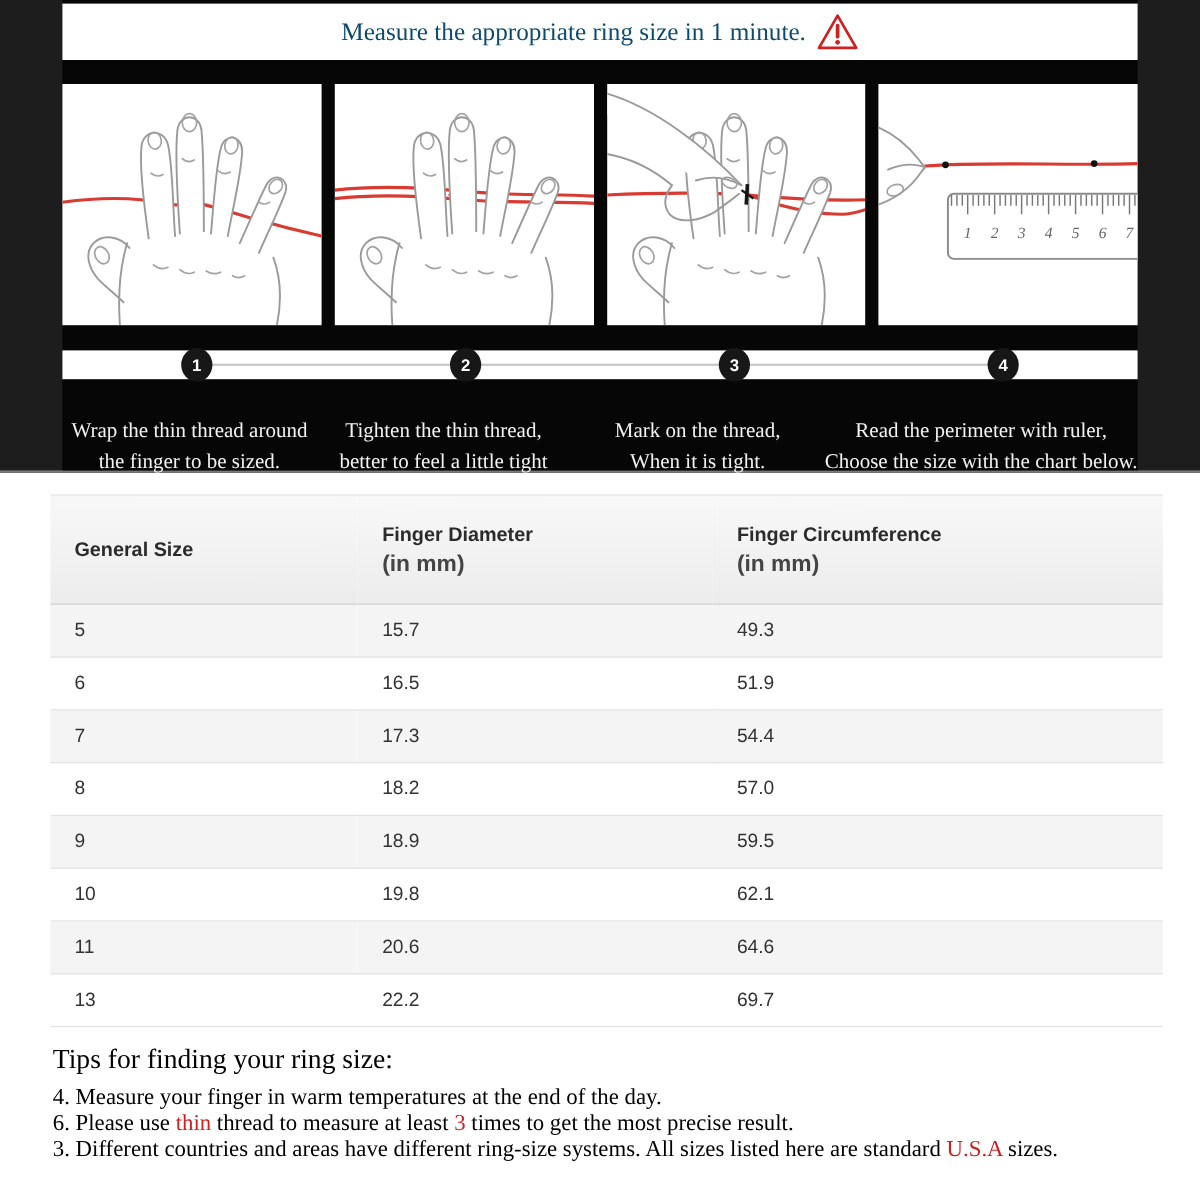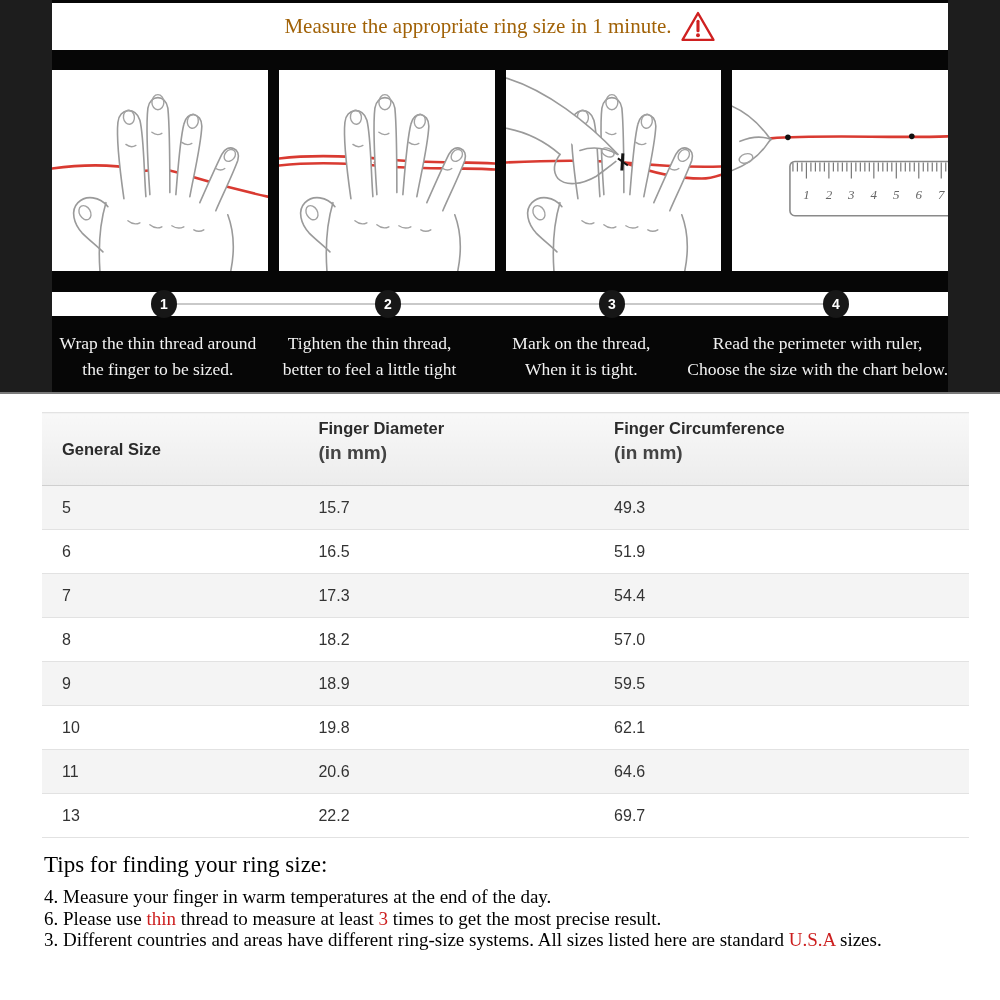--- a/index.html
+++ b/index.html
@@ -2,49 +2,49 @@
 <html><head>
 <meta charset="utf-8">
 <style>
   html,body{margin:0;padding:0;background:#fff;}
   .page{position:relative;width:1000px;height:1000px;background:#fff;overflow:hidden;
         font-family:"Liberation Serif",serif;}
   
   .top-section{height:394px;background:#1d1d1d;border-bottom:2px solid #7a7a7a;box-sizing:border-box;}
   .top-inner{width:896px;height:100%;margin:0 auto;background:#060606;padding-top:3px;box-sizing:border-box;}
   .banner{height:47px;background:#ffffff;display:flex;align-items:center;justify-content:center;
-          gap:8px;font-size:21px;color:#a16207;white-space:nowrap;}
+          gap:8px;font-size:21px;color:#0c4a6e;white-space:nowrap;}
   .warn-svg{width:36px;height:31px;flex:0 0 auto;}
   .panels{display:flex;gap:11px;margin-top:20px;}
   .panel{flex:1;height:201px;background:#fff;overflow:hidden;}
   .panel svg{display:block;width:100%;height:100%;}
   .outline{fill:none;stroke:#9a9a9a;stroke-width:1.6;stroke-linecap:round;}
   .outline-thin{fill:none;stroke:#a2a2a2;stroke-width:1.4;stroke-linecap:round;}
   .silh{fill:#ffffff;stroke:none;}
   .thread{fill:none;stroke:#d93a31;stroke-width:2.6;stroke-linecap:round;}
   .mark{stroke:#151515;fill:none;}
   .stepbar{position:relative;height:28px;margin-top:19px;}
   .stepbar-bg{position:absolute;left:0;right:0;top:2px;bottom:2px;background:#fff;}
   .stepline{position:absolute;left:12%;right:12%;top:13px;height:2px;background:#c9c9c9;}
   .step-cells{position:absolute;inset:0;display:flex;}
   .step-cell{flex:1;display:flex;align-items:center;justify-content:center;}
   .step-circle{width:26px;height:28px;border-radius:50%;background:#171717;color:#fff;
                font-family:"Liberation Sans",sans-serif;font-weight:bold;font-size:14px;
                display:flex;align-items:center;justify-content:center;}
-  .captions{display:flex;margin-top:12px;justify-content:center;}
+  .captions{display:flex;margin-top:27px;justify-content:center;}
   .caption{flex:1;text-align:center;color:#f2f2f2;font-size:17.5px;line-height:26px;}
   .caption div{white-space:nowrap;}
   
   .size-table{width:927px;margin:18px 0 0 42px;border-collapse:collapse;
               font-family:"Liberation Sans",sans-serif;color:#333;table-layout:fixed;}
   .size-table th{height:66px;background:linear-gradient(#f8f8f8,#ececec);
                  border-top:1px solid #e3e3e3;border-bottom:1px solid #cfcfcf;
                  text-align:left;padding:0 0 0 20px;font-size:16.5px;color:#2b2b2b;}
   .size-table th .sub{font-weight:bold;font-size:19px;color:#444;margin-top:4px;}
-  .size-table th.two-line{vertical-align:top;padding-top:6px;}
+  .size-table th.two-line{vertical-align:top;padding-top:24px;}
   .col1{width:27.3%;} .col2{width:31.8%;} .col3{width:40.9%;}
   .size-table td{height:43px;padding:0 0 0 20px;font-size:16px;border-top:1px solid #e2e2e2;}
   .size-table tbody tr:nth-child(odd){background:#f4f4f4;}
   .size-table tbody tr:last-child td{border-bottom:1px solid #e2e2e2;}
   
   .tips{margin:14px 0 0 44px;color:#000;}
   .tips-title{font-size:23px;margin-bottom:8px;}
   .tip{font-size:19px;line-height:21.5px;}
   .red{color:#cc1f1f;}
   

